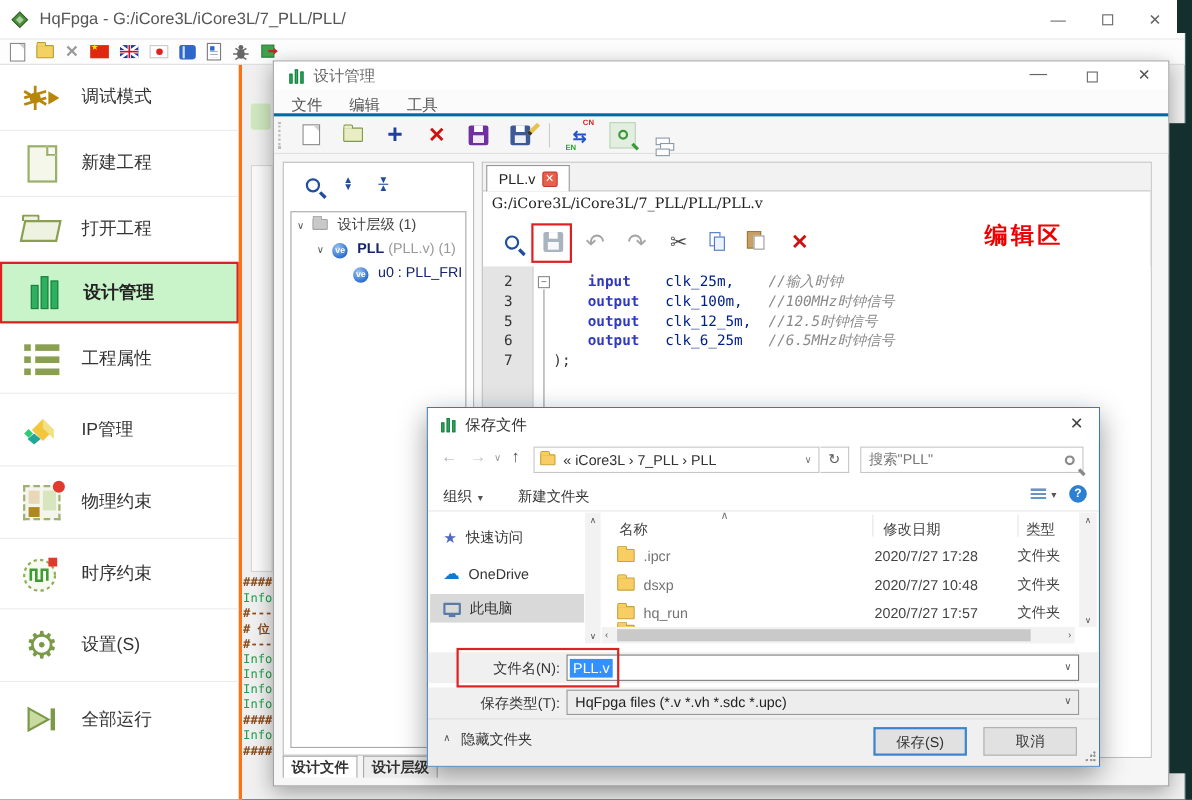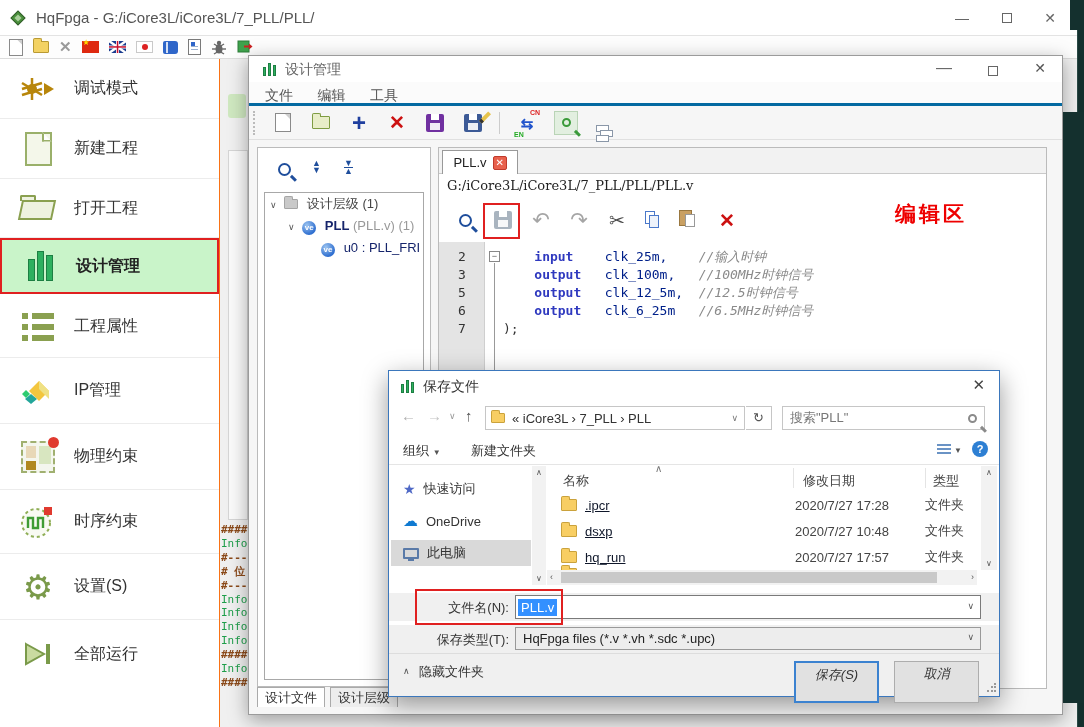--- a/index.html
+++ b/index.html
@@ -15,21 +15,21 @@
                    border-bottom:1px solid #e3e3e3; }
   #main-title { position:absolute; left:36px; top:9px; font-size:15px; color:#555; }
   .win-ctrl { position:absolute; top:8px; width:30px; height:20px; text-align:center;
               color:#666; font-size:14px; line-height:20px; }
   .ctrl-max { width:10px; height:10px; border:1px solid #666; display:inline-block; margin-top:5px; }
   #main-toolbar { position:absolute; left:0; top:36px; right:0; height:23px; background:#fdfdfd;
                   border-bottom:1px solid #dcdcdc; display:flex; align-items:center; gap:10px; padding-left:9px; }
 
   
   #sidebar { position:absolute; left:0; top:59px; width:220px; bottom:0; background:#ffffff;
-             border-right:1px solid #f97316; }
+             border-right:3px solid #f97316; }
   .side-item { position:absolute; left:0; right:0; display:flex; align-items:center;
                border-bottom:1px solid #ececec; cursor:pointer; }
   .side-item .ibox { width:44px; height:44px; margin-left:16px; display:flex; align-items:center; justify-content:center; }
   .side-item .slabel { margin-left:14px; font-size:16px; color:#333; }
   .side-item.selected { background:#c9f4c9; border:2px solid #e02020; }
   .side-item.selected .slabel { font-weight:bold; color:#222; }
 
   
   .mag { width:13px; height:13px; border:2px solid var(--c,#1f4e9c); border-radius:50%;
          position:relative; display:inline-block; }
@@ -67,21 +67,21 @@
   #dw-toolbar { position:absolute; left:0; top:50px; right:0; height:34px; background:#f6f6f6;
                 border-bottom:1px solid #e0e0e0; display:flex; align-items:center; }
 
   
   #tree-panel { position:absolute; left:8px; top:91px; width:174px; height:540px; background:#fff; border:1px solid #bbb; }
   #tree-box { position:absolute; left:6px; top:44px; right:6px; bottom:6px; border:1px solid #a8a8a8; overflow:hidden; }
   .tree-row { white-space:nowrap; height:22px; line-height:22px; font-size:13px; color:#444; }
   .chev { color:#555; font-size:9px; display:inline-block; margin-right:4px; }
 
   .dw-tab { position:absolute; height:20px; line-height:19px; text-align:center; font-size:13px; color:#333;
-            border:1px solid #aaa; border-bottom:none; background:#fff; }
+            border:1px solid #aaa; border-bottom:none; background:#fff;font-weight:bold; }
   .dw-tab.inactive { background:#ededed; }
 
   
   #editor-panel { position:absolute; left:189px; top:91px; width:609px; height:542px; background:#fff; border:1px solid #bbb; }
   #ed-tabbar { position:absolute; left:0; top:0; right:0; height:26px; background:#f2f2f2; border-bottom:1px solid #c9c9c9; }
   #ed-tab { position:absolute; left:3px; top:2px; width:76px; height:24px; background:#fff;
             border:1px solid #999; border-bottom:none; font-size:13px; color:#222;
             display:flex; align-items:center; justify-content:center; gap:6px; }
   #ed-tab .closebox { width:14px; height:14px; background:#e8604c; border:1px solid #c0392b; color:#fff;
                       font-size:10px; line-height:12px; text-align:center; border-radius:2px; }
@@ -120,31 +120,31 @@
   #sd-search { position:absolute; left:393px; top:5px; width:203px; height:24px; border:1px solid #c6c6c6;
                background:#fff; display:flex; align-items:center; }
   #sd-toolbar { position:absolute; left:0; top:64px; right:0; height:30px; border-bottom:1px solid #e5e5e5; }
   #sd-body { position:absolute; left:2px; top:95px; width:606px; height:123px; background:#fff; }
   .sd-nav-item { position:absolute; left:0; width:140px; height:26px; display:flex; align-items:center; gap:8px;
                  padding-left:12px; color:#333; }
   .scroll-col { position:absolute; width:14px; background:#f2f2f2; color:#555; font-size:8px; text-align:center; }
   #sd-list-header { position:absolute; left:156px; top:0; right:20px; height:24px; color:#444; }
   .col-sep { position:absolute; top:2px; bottom:2px; width:1px; background:#e4e4e4; }
   .file-row { position:absolute; left:156px; right:20px; height:26px; display:flex; align-items:center; }
-  .file-name { margin-left:8px; color:#0f172a; width:210px;text-decoration:underline; }
+  .file-name { margin-left:8px; color:#737373; width:210px; }
   .file-date { width:130px; color:#444; }
   .file-type { color:#444; }
   #sd-hscroll { position:absolute; left:156px; right:20px; top:104px; height:15px; background:#f2f2f2;
                 color:#555; font-size:9px; }
   #sd-hthumb { position:absolute; left:14px; right:40px; top:2px; height:11px; background:#c9c9c9; }
   .fieldrow { position:absolute; left:0; right:0; height:28px; background:#f0f0f0;padding-left:48px; }
   .fieldlabel { position:absolute; width:90px; text-align:right; font-size:13px; color:#333; top:6px; }
   #sd-bottom { position:absolute; left:0; bottom:0; right:0; height:43px; background:#f0f0f0; border-top:1px solid #ddd; }
-  .sd-btn { position:absolute; top:7px; width:85px; height:42px; background:#e1e1e1; text-align:center;
-            line-height:24px; font-size:13px; color:#333;font-style:italic; }
+  .sd-btn { position:absolute; top:7px; width:85px; height:26px; background:#e1e1e1; text-align:center;
+            line-height:24px; font-size:13px; color:#333; }
   #btn-save { left:405px; border:2px solid #3b82d0; }
   #btn-cancel { left:505px; border:1px solid #adadad; }
   #red-box-filename { position:absolute; left:26px; top:-4px; width:148px; height:36px; border:2px solid #e02020; z-index:5; }
   #sd-grip { position:absolute; right:3px; bottom:3px; width:10px; height:10px;
              background:radial-gradient(circle at 2px 8px,#999 1px,transparent 1.4px),
                         radial-gradient(circle at 6px 8px,#999 1px,transparent 1.4px),
                         radial-gradient(circle at 6px 4px,#999 1px,transparent 1.4px),
                         radial-gradient(circle at 9px 8px,#999 1px,transparent 1.4px),
                         radial-gradient(circle at 9px 4px,#999 1px,transparent 1.4px),
                         radial-gradient(circle at 9px 1px,#999 1px,transparent 1.4px); }

